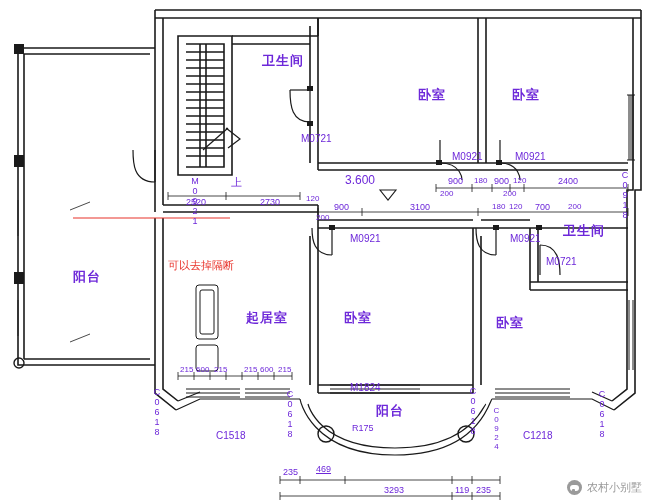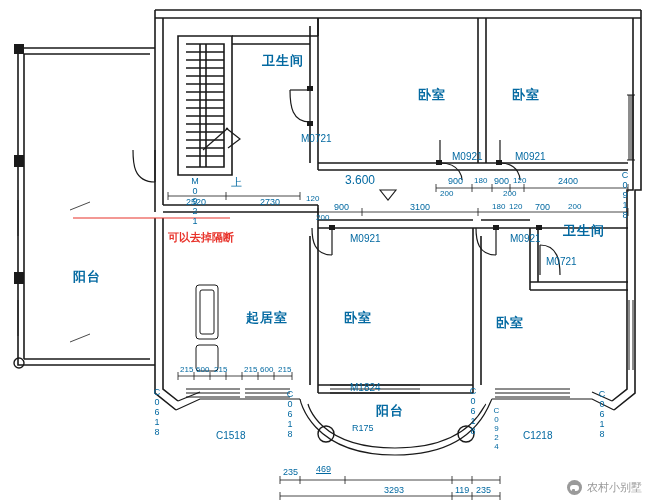--- a/index.html
+++ b/index.html
@@ -16,21 +16,21 @@
   }
   #plan {
     position: absolute;
     left: 0; top: 0;
     width: 650px;
     height: 501px;
   }
   .lbl {
     position: absolute;
     font-family: "Liberation Sans", sans-serif;
-    color: #0369a1;
+    color: #6d28d9;
     white-space: nowrap;
     line-height: 1;
   }
   .room {
     font-size: 13px;
     font-weight: bold;
     letter-spacing: 1px;
   }
   .door {
     font-size: 10px;
@@ -43,21 +43,22 @@
     font-size: 10px;
   }
   .vert {
     writing-mode: vertical-rl;
     text-orientation: upright;
     letter-spacing: 0px;
   }
   .note {
     font-size: 11px;
     color: #e8322a;
-    font-weight: bold;
+    font-weight: normal;
+    margin-top: 28px;
   }
   .wm {
     position: absolute;
     right: 8px;
     bottom: 6px;
     display: flex;
     align-items: center;
     gap: 5px;
     color: #9a9a9a;
     font-size: 11px;

